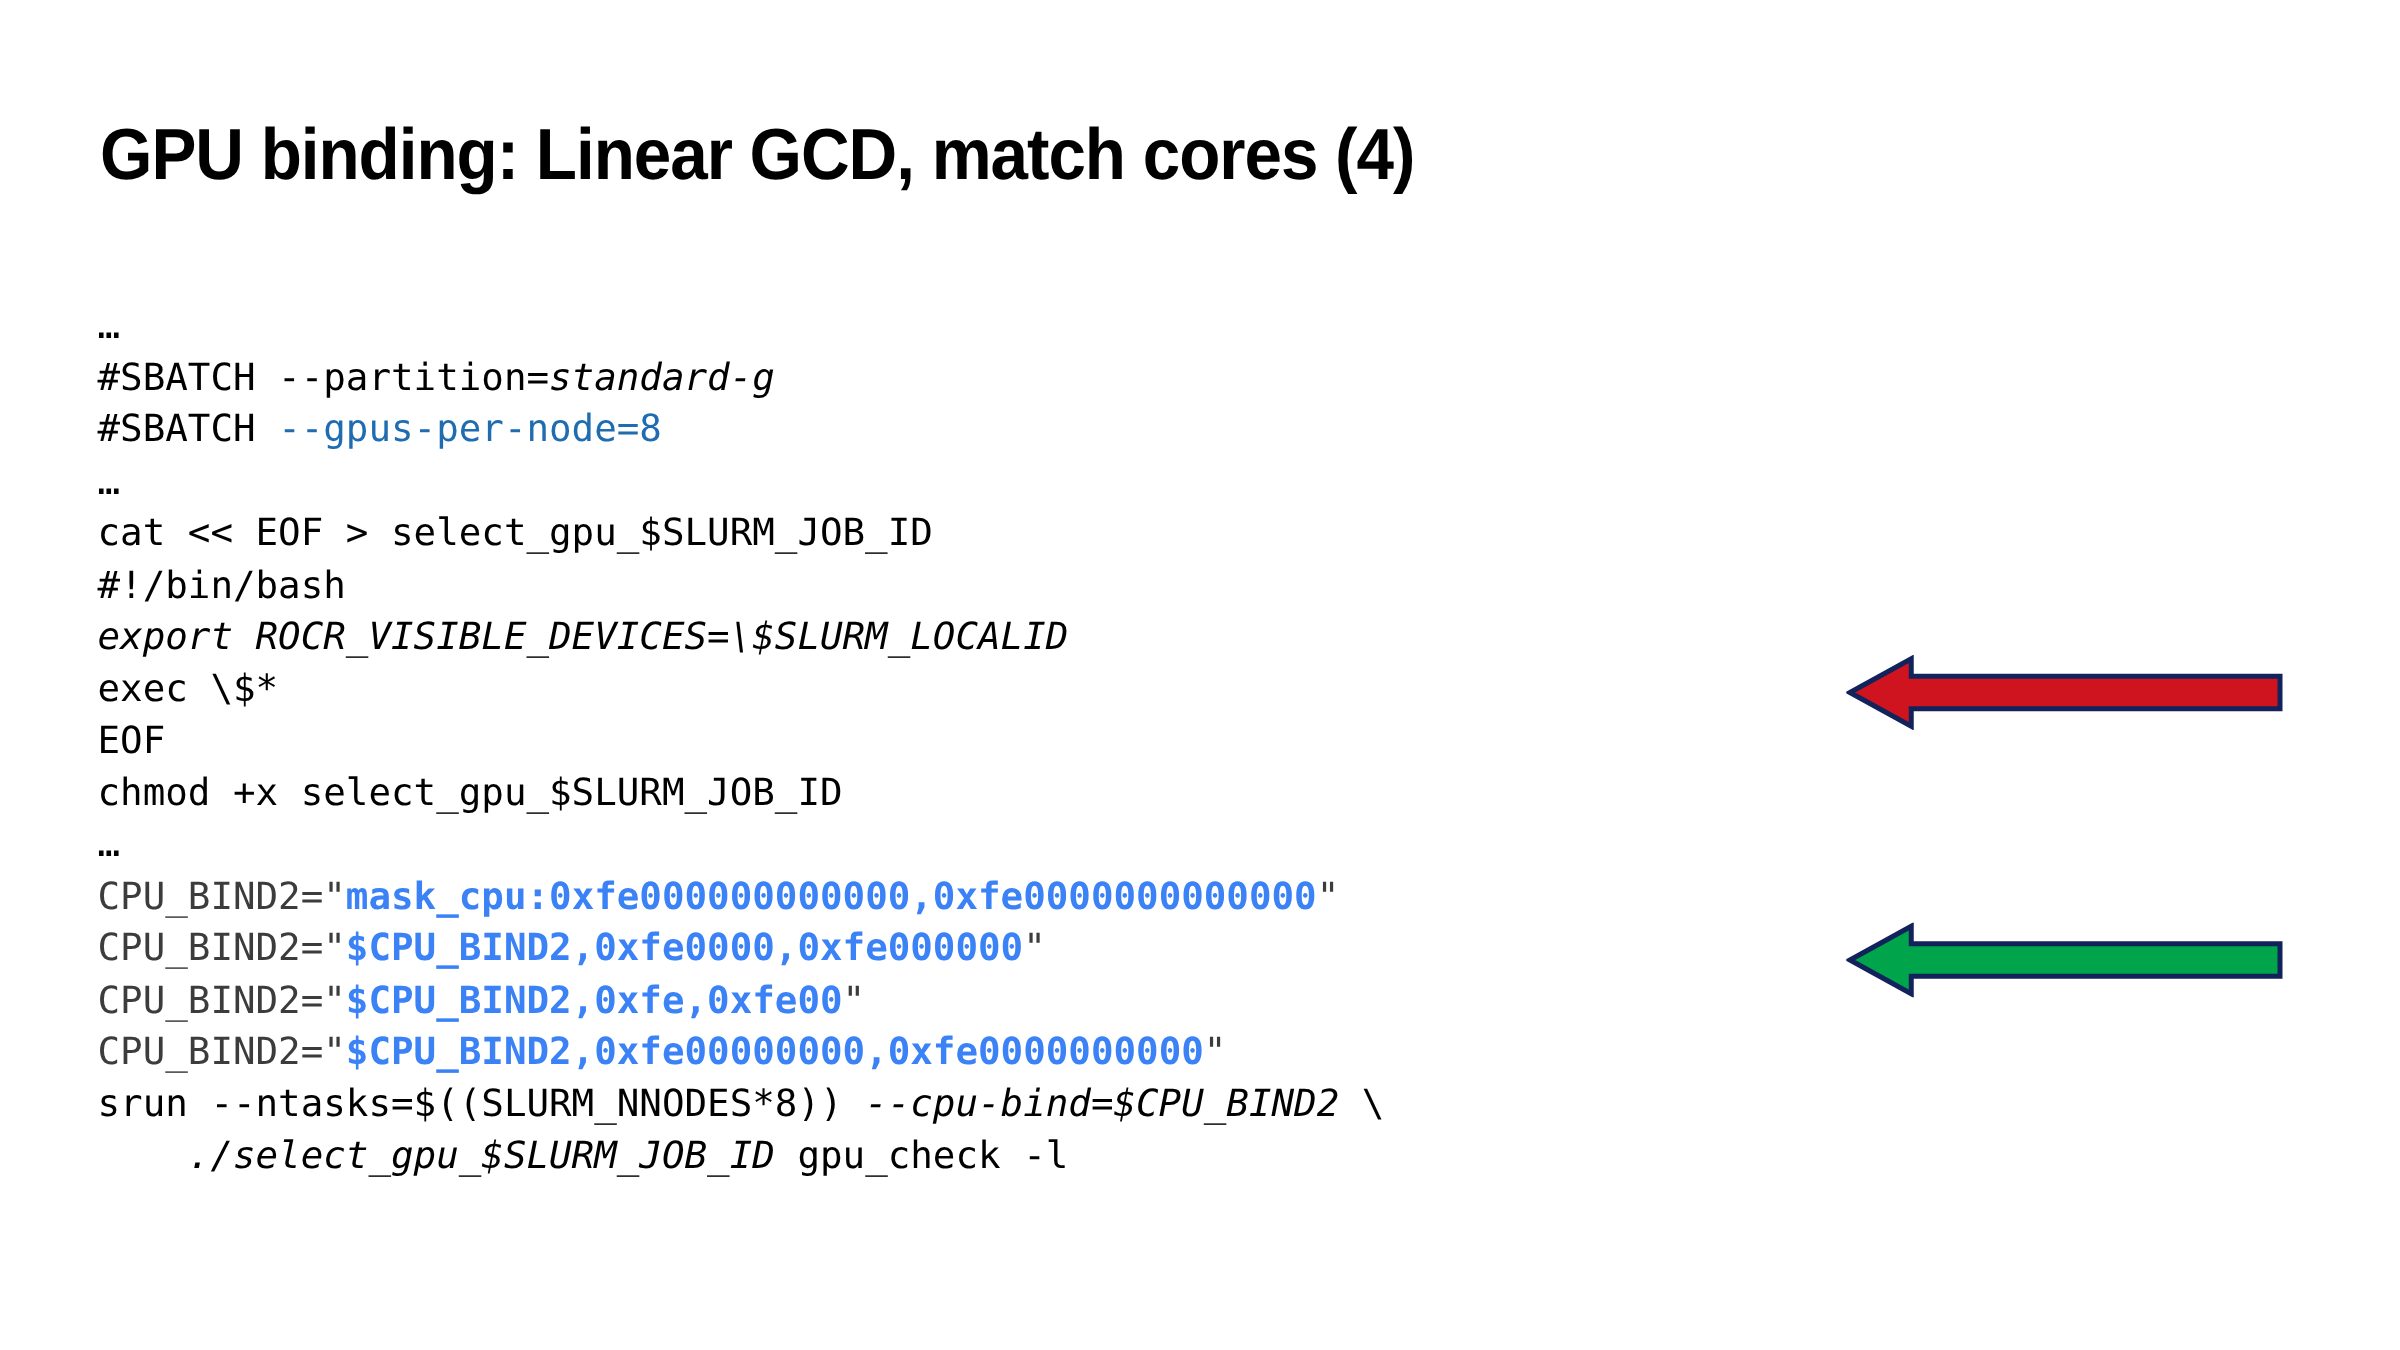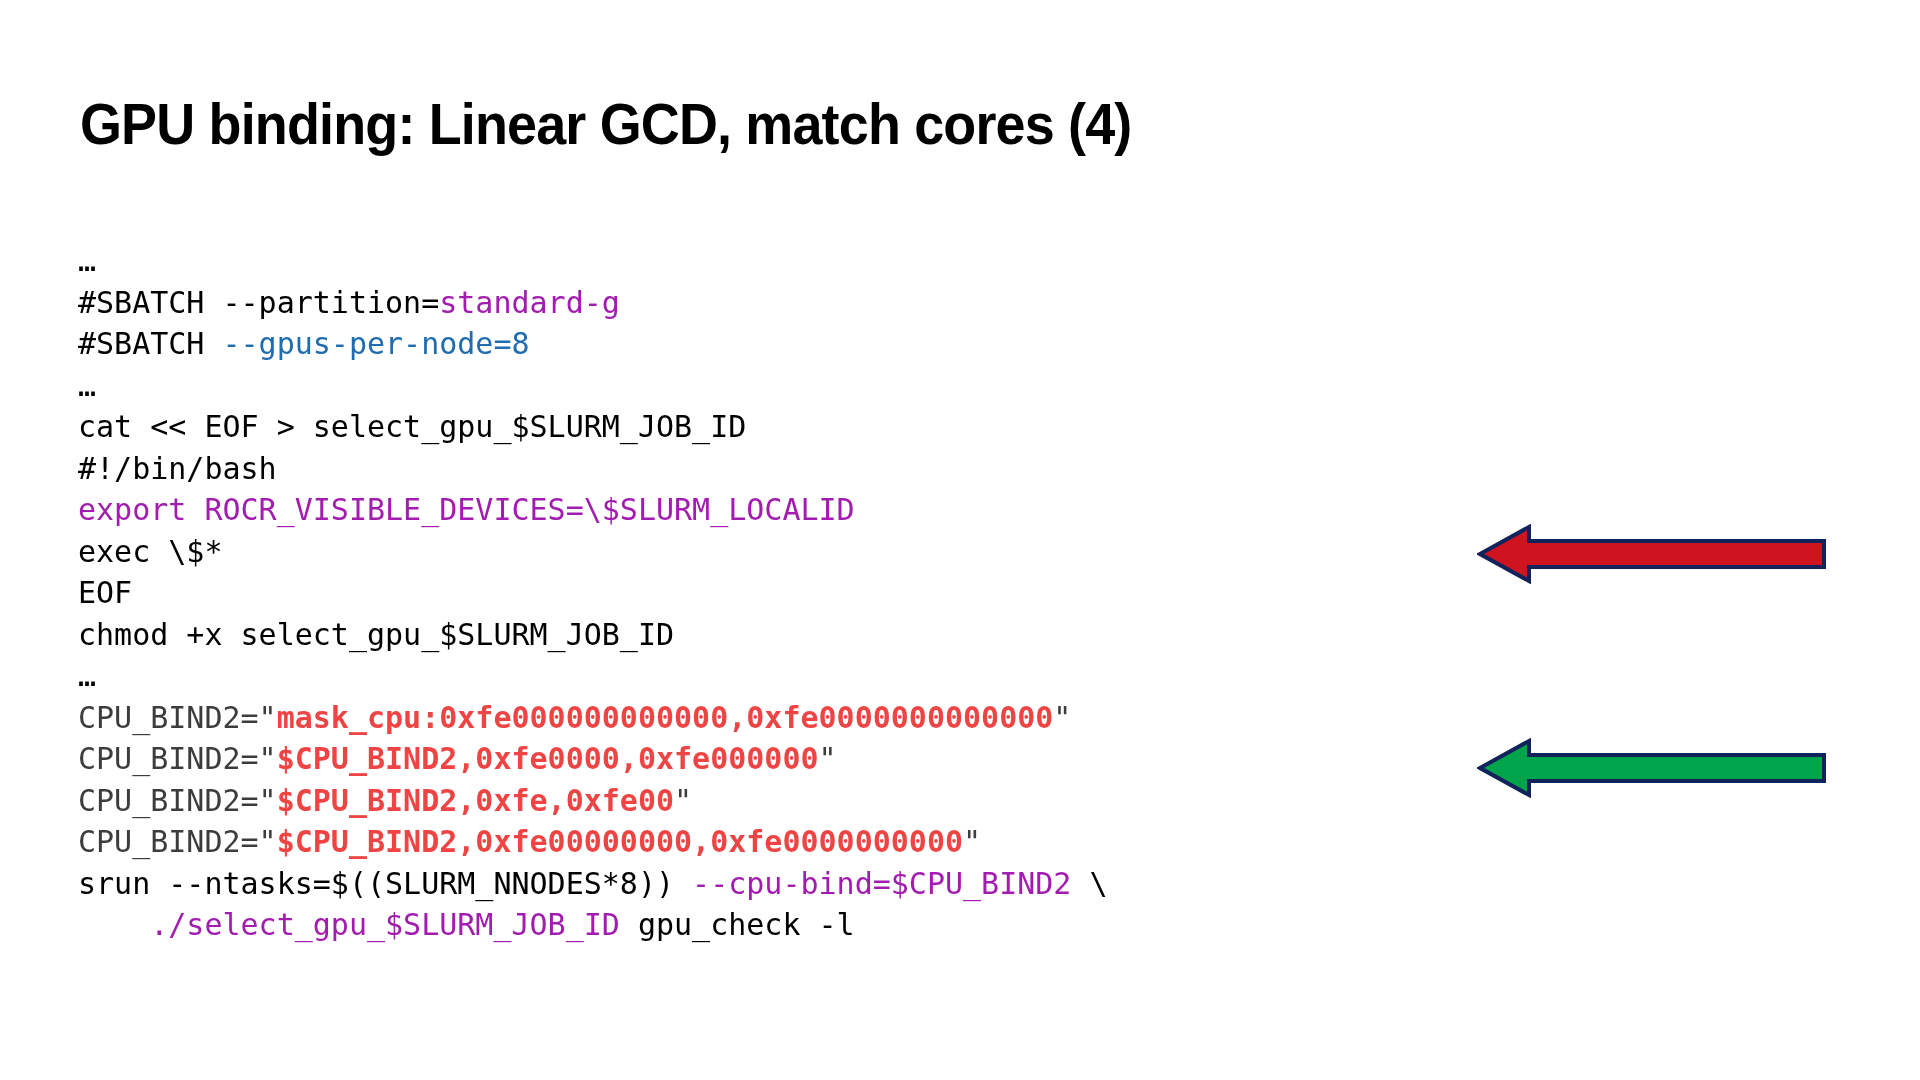--- a/index.html
+++ b/index.html
@@ -47,23 +47,23 @@
     line-height: 41.5px;
     color: #000000;
     white-space: pre;
     letter-spacing: 0px;
   }
   .code-line {
     white-space: pre;
     min-height: 41.5px;
   }
   .tok-plain { color: #000000; }
-  .tok-blue  { color: #a21caf; }
+  .tok-blue  { color: #000000; font-style: italic; }
   .tok-blue-bold { color: #1f6cb0; font-weight: normal; }
-  .tok-blue-dark { color: #ef4444; font-weight: bold; }
+  .tok-blue-dark { color: #3b82f6; font-weight: bold; }
   .tok-dim { color: #3c3c3c; }
 
   
   .arrow {
     position: absolute;
   }
 </style>
 </head>
 <body>
 

